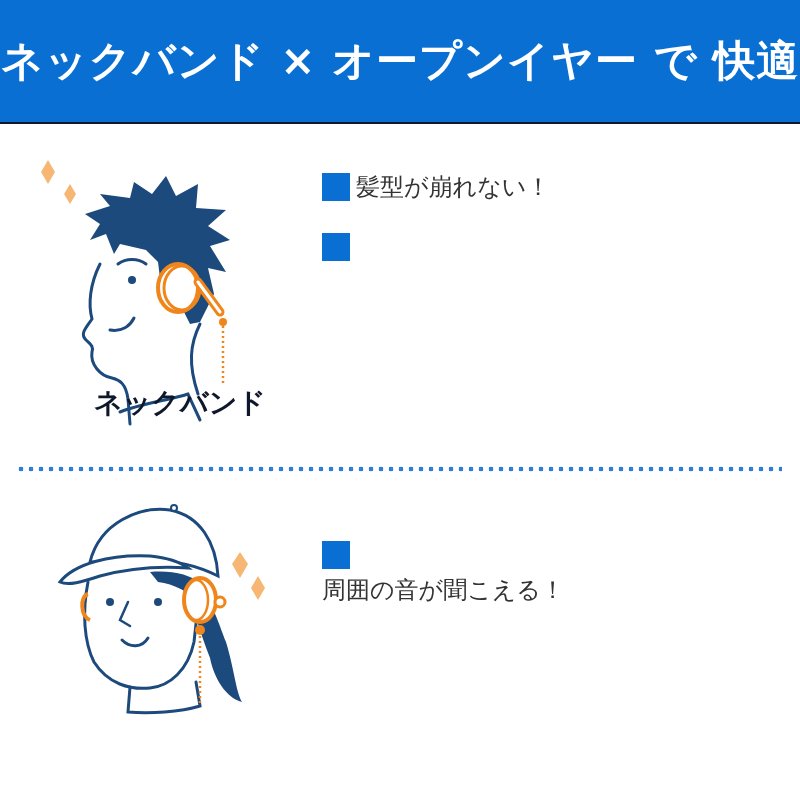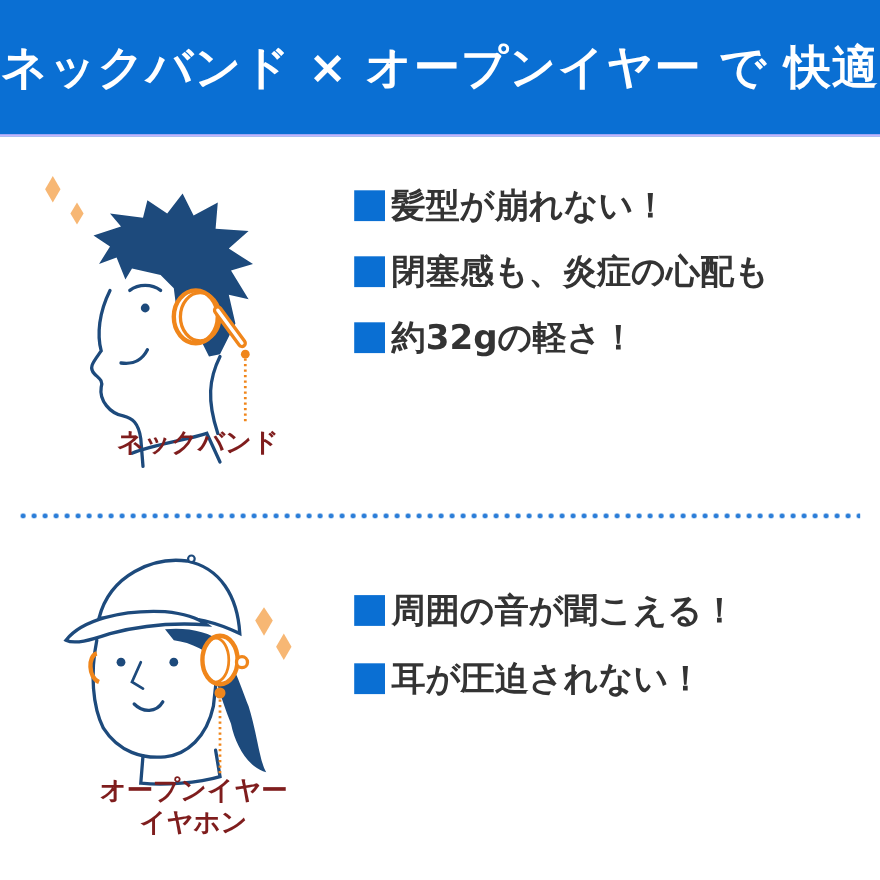--- a/index.html
+++ b/index.html
@@ -2,53 +2,53 @@
 <html><head>
   <meta charset="utf-8">
   <style>
     * { box-sizing: border-box; margin: 0; padding: 0; }
     html, body { width: 800px; height: 800px; background: #ffffff; overflow: hidden; }
     body { position: relative; font-family: "DejaVu Sans", "Liberation Sans", sans-serif; }
 
     .header {
       position: absolute; left: 0; top: 0; width: 800px; height: 124px;
       background: #0a6fd3;
-      border-bottom: 2px solid #c4b5fd;
+      border-bottom: 2px solid #0f172a;
       display: flex; align-items: center; justify-content: center;
     }
     .header-title {
       color: #ffffff; font-size: 42px; font-weight: bold; letter-spacing: 1px;
       white-space: nowrap;
     }
 
     .section { position: absolute; left: 0; width: 800px; }
     .section-top { top: 126px; height: 338px; }
     .section-bottom { top: 478px; height: 322px; }
 
     .illus { position: absolute; }
     .illus-top { left: 30px; top: 28px; width: 250px; height: 300px; }
     .illus-bottom { left: 50px; top: 14px; width: 250px; height: 300px; }
 
     .caption {
-      position: absolute; color: #7f1d1d; font-weight: bold; font-size: 24px;
+      position: absolute; color: #0f172a; font-weight: bold; font-size: 28px;
       line-height: 29px; text-align: center; white-space: nowrap;
     }
     .caption-top { left: 80px; top: 262px; width: 200px; }
     .caption-bottom { left: 56px; top: 226px; width: 240px; }
 
     .features { position: absolute; left: 322px; list-style: none; }
     .features-top { top: 40px; }
     .features-bottom { top: 56px; }
 
     .feature {
       display: flex; align-items: flex-start; color: #333333;
-      font-size: 31px; line-height: 42px; font-weight: bold;
+      font-size: 24px; line-height: 42px; font-weight: normal;
     }
     .features-top .feature { margin-bottom: 18px; }
-    .features-bottom .feature { margin-bottom: 20px; }
+    .features-bottom .feature { margin-bottom: 20px; flex-direction: column; }
     .bullet {
       width: 28px; height: 28px; background: #0a6fd3; flex: 0 0 28px;
       margin-top: 7px; margin-right: 6px;
     }
     .feature-text { display: block; }
     .feature-line { display: block; }
 
     .divider {
       position: absolute; left: 16px; top: 466px; width: 766px; height: 6px;
       background-image: radial-gradient(circle, #2c7ed8 2.2px, transparent 2.6px);
@@ -96,27 +96,20 @@
   <ul class="features features-top">
     <li class="feature">
       <span class="bullet"></span>
       <span class="feature-text">
         <span class="feature-line">髪型が崩れない！</span>
       </span>
     </li>
     <li class="feature">
       <span class="bullet"></span>
       <span class="feature-text">
-        <span class="feature-line">閉塞感も、炎症の心配も</span>
-      </span>
-    </li>
-    <li class="feature">
-      <span class="bullet"></span>
-      <span class="feature-text">
-        <span class="feature-line">約32gの軽さ！</span>
       </span>
     </li>
   </ul>
 </div>
 
 <div class="divider"></div>
 
 <div class="section section-bottom">
   <svg class="illus illus-bottom" viewBox="0 0 250 300">
 
@@ -144,32 +137,22 @@
     <path d="M38 102 C30 104 30 124 40 128" fill="none" stroke="#f0861b" stroke-width="4"></path>
 
     <g>
       <ellipse cx="150" cy="108" rx="16" ry="22" fill="#ffffff" stroke="#f0861b" stroke-width="4"></ellipse>
       <ellipse cx="146" cy="108" rx="12" ry="20" fill="none" stroke="#f0861b" stroke-width="2.5"></ellipse>
       <circle cx="170" cy="110" r="5" fill="#ffffff" stroke="#f0861b" stroke-width="3"></circle>
       <circle cx="150" cy="138" r="5" fill="#f0861b"></circle>
       <line x1="150" y1="144" x2="150" y2="212" stroke="#f0861b" stroke-width="2.5" stroke-dasharray="2 3"></line>
     </g>
   </svg>
-  <div class="caption caption-bottom">
-    <span class="feature-line">オープンイヤー</span>
-    <span class="feature-line">イヤホン</span>
-  </div>
 
   <ul class="features features-bottom">
     <li class="feature">
       <span class="bullet"></span>
       <span class="feature-text">
         <span class="feature-line">周囲の音が聞こえる！</span>
       </span>
     </li>
-    <li class="feature">
-      <span class="bullet"></span>
-      <span class="feature-text">
-        <span class="feature-line">耳が圧迫されない！</span>
-      </span>
-    </li>
   </ul>
 </div>
 
 </body></html>

